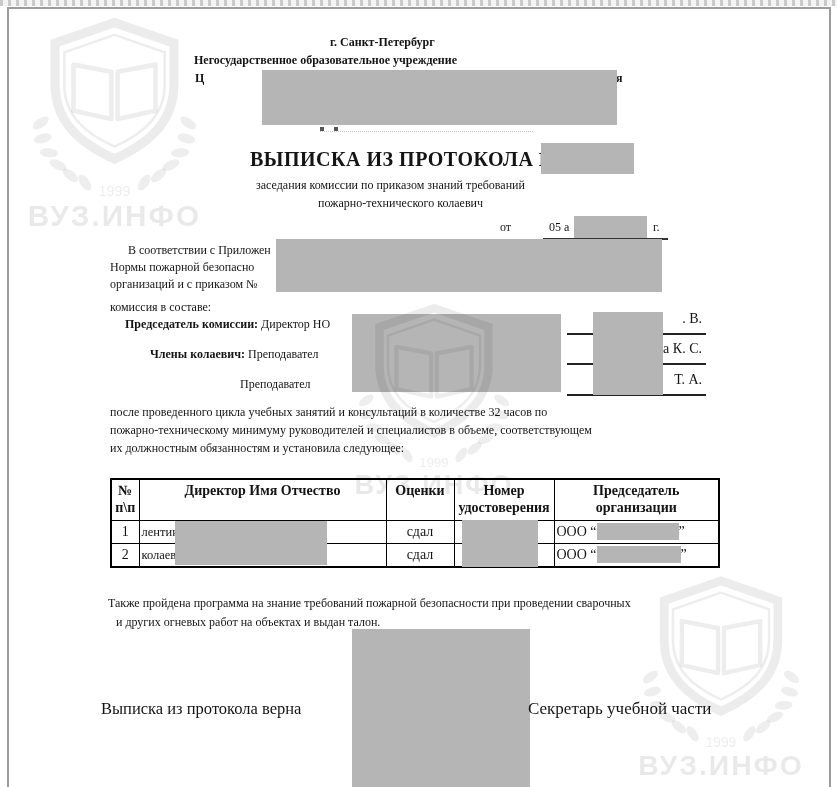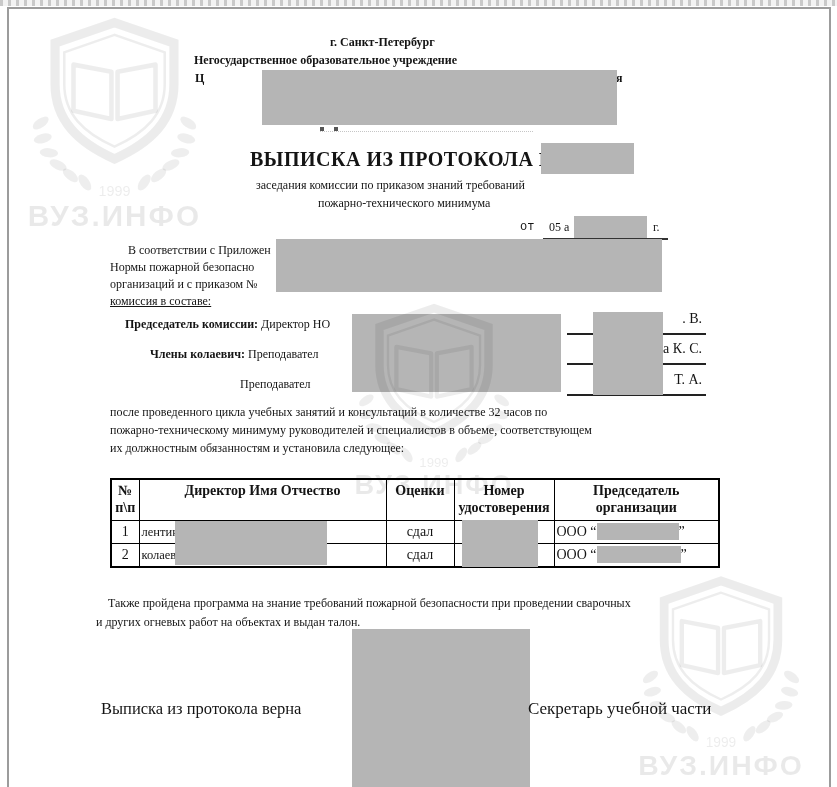--- a/index.html
+++ b/index.html
@@ -71,32 +71,32 @@
 <div class="abs b fs15" style="left:616px;top:71px;">я</div>
 <div class="redact" style="left:262px;top:70px;width:355px;height:55px;"></div>
 <div class="remnant">
     <span style="left:0;"></span>
     <span style="left:14px;"></span>
   </div>
 
 <div class="abs title-main" style="left:250px;top:148px;">ВЫПИСКА ИЗ ПРОТОКОЛА  № П</div>
 <div class="redact" style="left:541px;top:143px;width:93px;height:31px;"></div>
 <div class="abs fs15" style="left:256px;top:178px;">заседания комиссии по приказом знаний требований</div>
-<div class="abs fs15" style="left:318px;top:196px;">пожарно-технического минимума</div>
+<div class="abs fs15" style="left:318px;top:196px;">пожарно-технического колаевич</div>
 
 <div class="date-underline"></div>
-<div class="abs fs15" style="left:520px;top:220px;font-family:Liberation Mono, monospace;">от</div>
+<div class="abs fs15" style="left:500px;top:220px;">от</div>
 <div class="abs fs15" style="left:549px;top:220px;">05 а</div>
 <div class="redact" style="left:574px;top:216px;width:73px;height:22px;"></div>
 <div class="abs fs15" style="left:653px;top:220px;">г.</div>
 
 <div class="abs fs15" style="left:128px;top:243px;">В соответствии с Приложен</div>
 <div class="abs fs15" style="left:110px;top:260px;">Нормы пожарной безопасно</div>
 <div class="abs fs15" style="left:110px;top:277px;">организаций и с приказом №</div>
-<div class="abs fs15" style="left:110px;top:294px;text-decoration:underline;">комиссия в составе:</div>
+<div class="abs fs15" style="left:110px;top:300px;">комиссия в составе:</div>
 <div class="redact" style="left:276px;top:239px;width:386px;height:53px;"></div>
 
 <div class="abs fs15" style="left:125px;top:317px;"><span class="b">Председатель комиссии:</span><span> Директор НО</span></div>
 <div class="abs fs15" style="left:150px;top:347px;"><span class="b">Члены колаевич:</span><span> Преподавател</span></div>
 <div class="abs fs15" style="left:240px;top:377px;">Преподавател</div>
 
 <div class="sig-line" style="left:567px;top:311px;">. В.</div>
 <div class="sig-line" style="left:567px;top:341px;">а К. С.</div>
 <div class="sig-line" style="left:567px;top:372px;">Т. А.</div>
 
@@ -137,21 +137,21 @@
     <td></td>
     <td class="org-cell"><span>ООО “</span><span class="redact-inline" style="width:84px;"></span><span>”</span></td>
   </tr>
 </tbody>
   </table>
 
 <div class="redact" style="left:175px;top:521px;width:152px;height:44px;"></div>
 <div class="redact" style="left:462px;top:520px;width:76px;height:47px;"></div>
 
 <div class="abs fs15" style="left:108px;top:596px;">Также пройдена программа на знание требований пожарной безопасности при проведении сварочных</div>
-<div class="abs fs15" style="left:96px;top:615px;">и других огневых работ на объектах и выдан талон.</div>
+<div class="abs fs15" style="left:116px;top:615px;">и других огневых работ на объектах и выдан талон.</div>
 
 <div class="redact" style="left:352px;top:629px;width:178px;height:158px;"></div>
 
 <div class="abs" style="left:101px;top:699px;font-size:16.5px;">Выписка из протокола верна</div>
 <div class="abs" style="left:528px;top:699px;font-size:17px;">Секретарь учебной части</div>
 
 <svg width="0" height="0" style="position:absolute">
   <defs>
     <g id="emblem">
       <path class="wm-stroke-thick" d="M100 14 L42 34 L42 74 C42 109 64 131 100 147 C136 131 158 109 158 74 L158 34 Z"></path>

